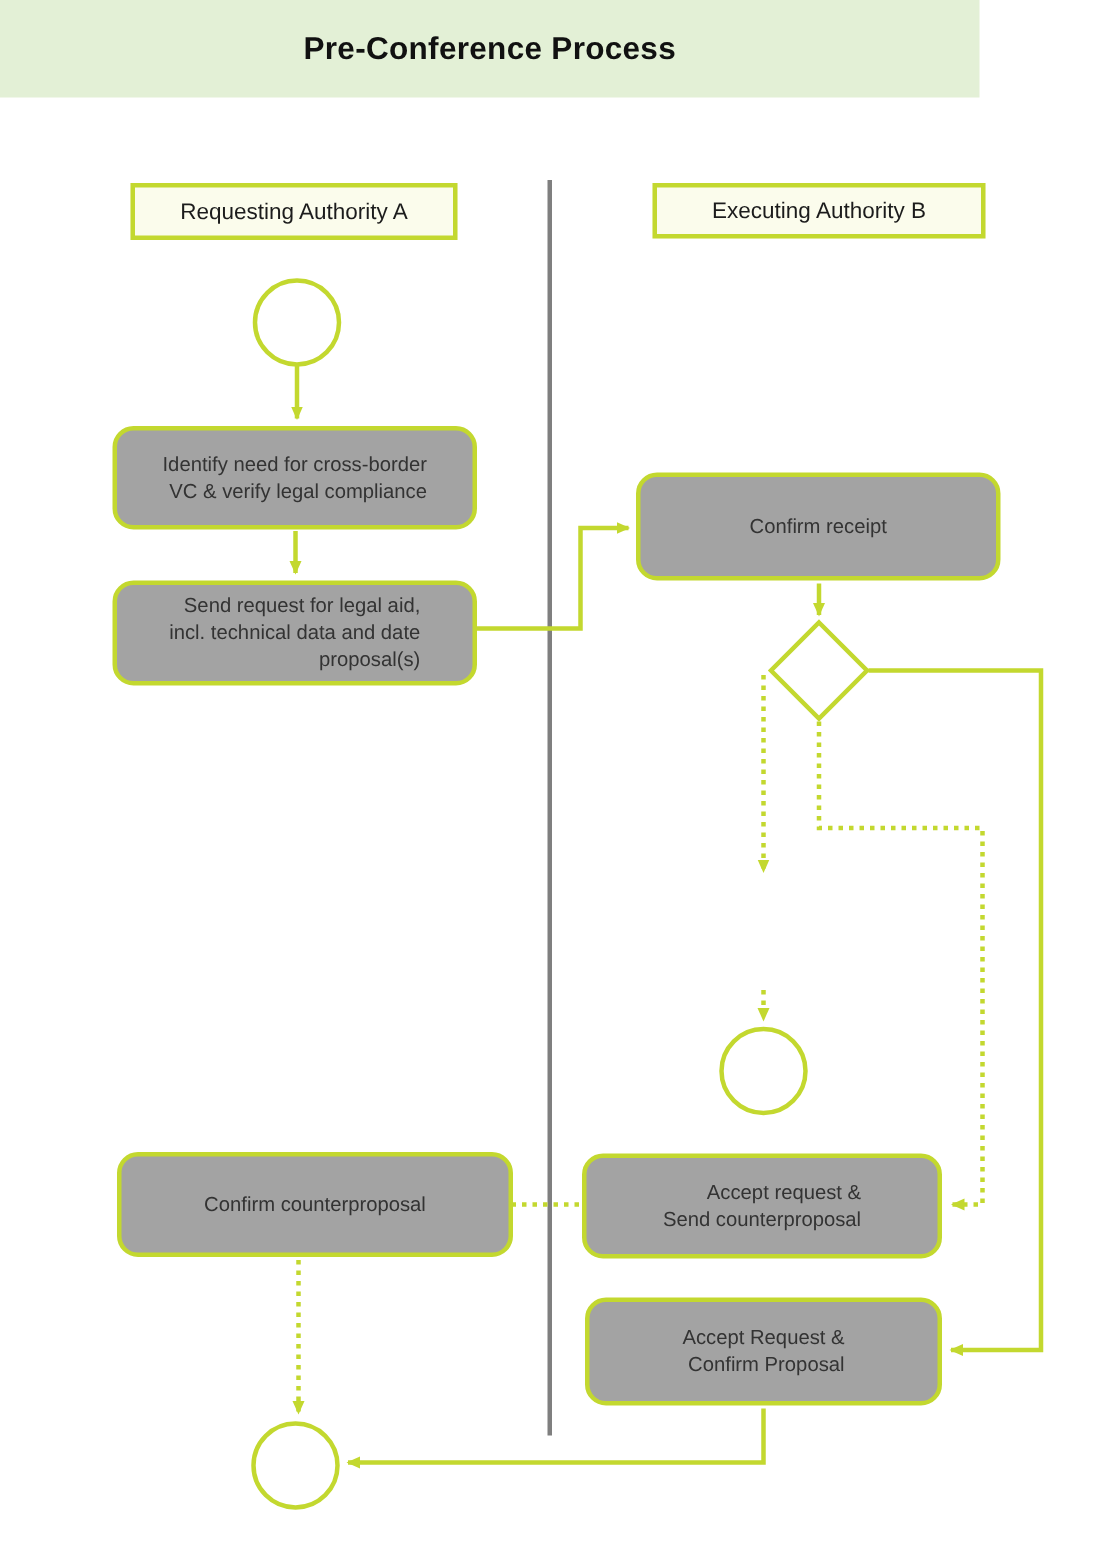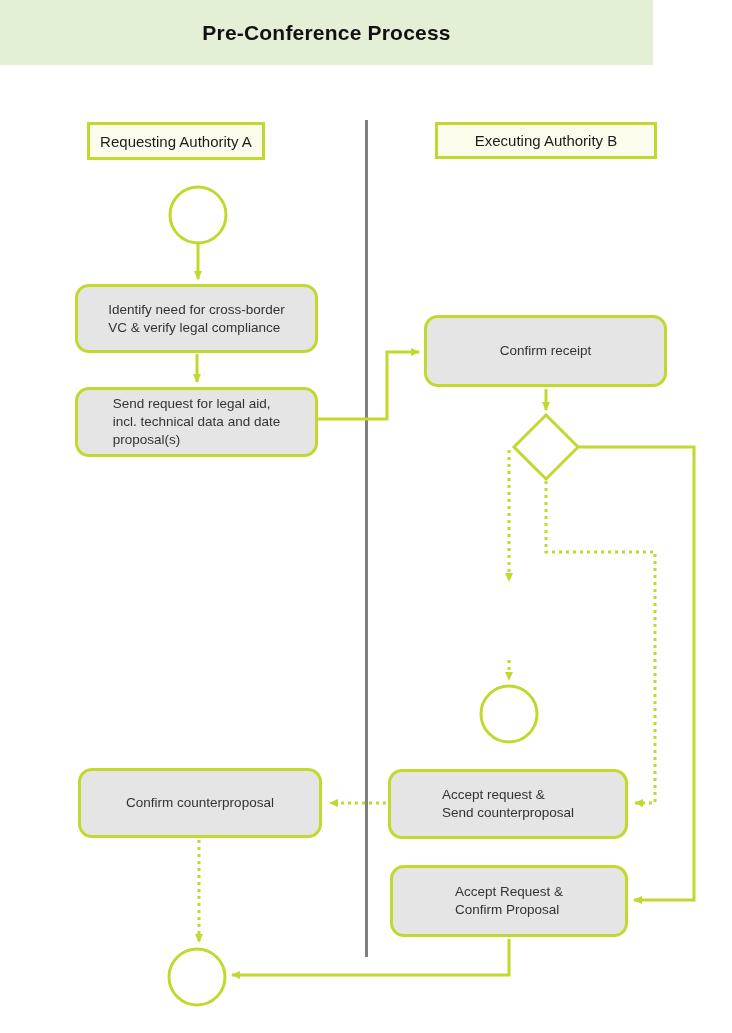--- a/index.html
+++ b/index.html
@@ -21,35 +21,35 @@
   .node-shape{fill:#ffffff;stroke:var(--accent,#c3d82f);stroke-width:3;}
   .arrowhead{fill:var(--accent,#c3d82f);}
   .divider-line{stroke:var(--divider,#7f7f7f);stroke-width:3;}
   .lane-header{
     position:absolute;z-index:2;box-sizing:border-box;
     border:3px solid var(--accent,#c3d82f);
     background:var(--lane-header-bg,#fbfcec);
     display:flex;align-items:center;justify-content:center;
     font-size:15px;color:#1c1c1c;
   }
-  .lane-a{left:87px;top:122px;width:178px;height:38px;}
+  .lane-a{left:87px;top:122px;width:218px;height:38px;}
   .lane-b{left:435px;top:122px;width:222px;height:37px;}
   .node{
     position:absolute;z-index:2;box-sizing:border-box;
     border:3px solid var(--accent,#c3d82f);border-radius:14px;
-    background:#e5e5e5;color:var(--text,#333333);
-    display:flex;align-items:center;justify-content:center;text-align:left;
+    background:#a3a3a3;color:var(--text,#333333);
+    display:flex;align-items:center;justify-content:center;text-align:right;
     font-size:13.5px;line-height:18px;white-space:pre-line;padding:4px 8px;
   }
   .n-identify{left:75px;top:284px;width:243px;height:69px;}
   .n-send{left:75px;top:387px;width:243px;height:70px;}
   .n-confirm-receipt{left:424px;top:315px;width:243px;height:72px;}
   .n-reject{left:390px;top:588px;width:240px;height:70px;}
   .n-accept-send{left:388px;top:769px;width:240px;height:70px;}
-  .n-confirm-counter{left:78px;top:768px;width:244px;height:70px;}
+  .n-confirm-counter{left:78px;top:768px;width:264px;height:70px;}
   .n-accept-confirm{left:390px;top:865px;width:238px;height:72px;}
 </style>
 </head>
 <body>
 
 <div class="page">
 
   <div class="title-bar">
     <h1>Pre-Conference Process</h1>
   </div>

